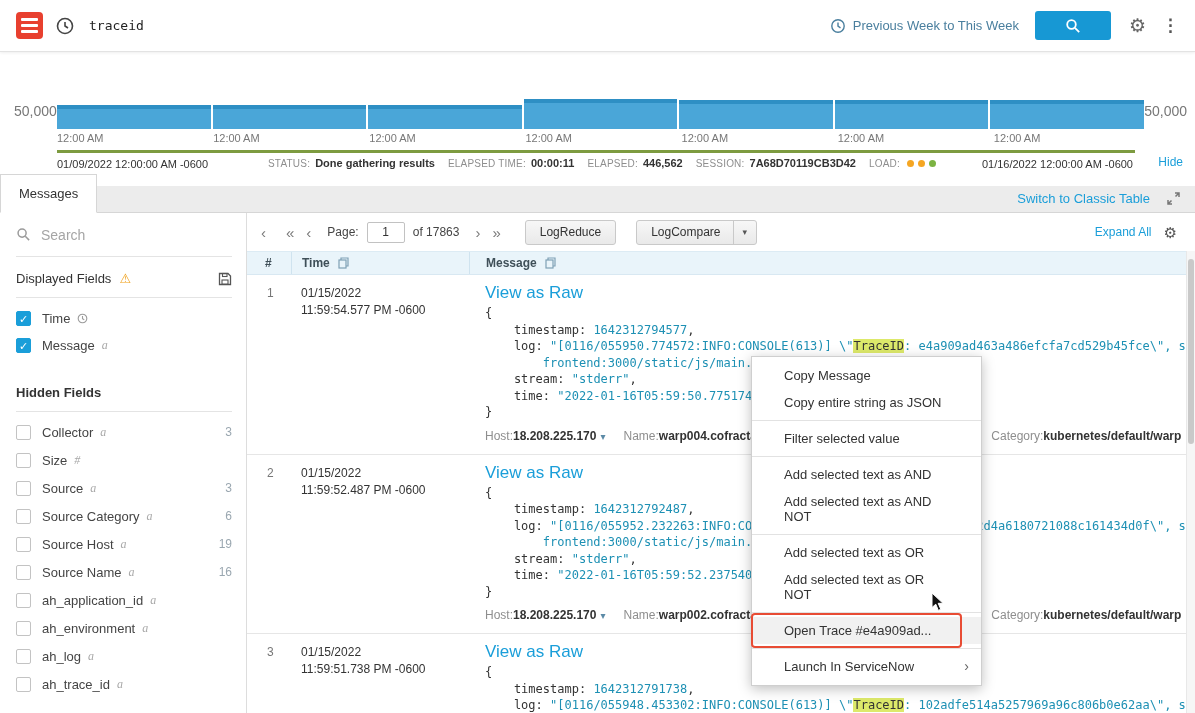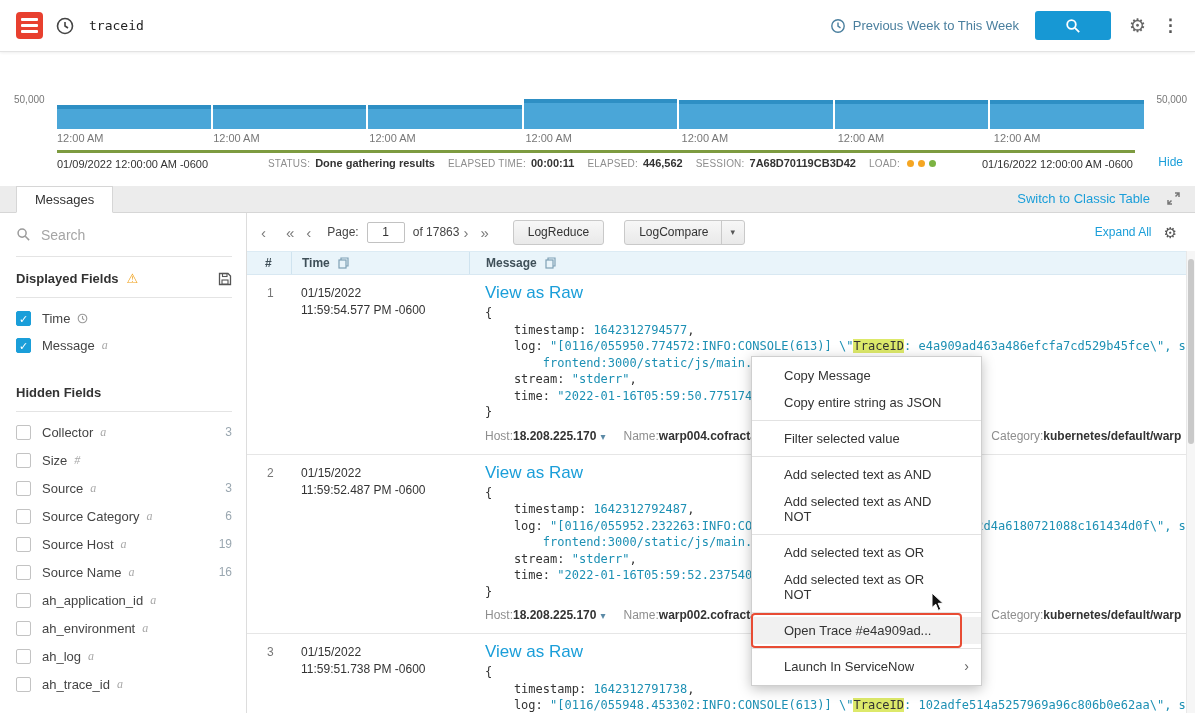--- a/index.html
+++ b/index.html
@@ -14,52 +14,52 @@
 .hist-ico{margin-left:12px;flex:none}
 .query{margin-left:14px;font-family:"DejaVu Sans Mono",monospace;font-size:13px;color:#222}
 .top-spacer{flex:1}
 .time-range{display:flex;align-items:center;gap:7px;color:#4a7f9e;font-size:13px;cursor:pointer}
 .search-btn{width:76px;height:29px;background:#1798d4;border:none;border-radius:3px;margin-left:16px;display:flex;align-items:center;justify-content:center;cursor:pointer}
 .top-gear{font-size:19px;color:#666;margin-left:18px;cursor:pointer;line-height:1}
 .kebab{font-size:17px;color:#555;margin-left:16px;font-weight:bold;cursor:pointer;line-height:1}
 
 
 .search-panel{position:relative;height:134px;background:#fff}
-.ylab{position:absolute;top:42px;font-size:10px;color:#777}
+.ylab{position:absolute;top:51px;font-size:14px;color:#777}
 .ylab.left{left:14px}
 .ylab.right{right:8px}
 .hbars{position:absolute;left:57px;right:51px;top:47px;height:30px;display:flex;gap:2px;align-items:flex-end}
 .hbar{flex:1;background:#4aa6d8;position:relative;cursor:crosshair}
 .hbar-cap{position:absolute;top:0;left:0;right:0;height:4px;background:#2e8fc4}
 .xlabels{position:absolute;left:57px;right:51px;top:80px;display:flex;gap:6px}
 .xlab{flex:1;font-size:11px;color:#777}
 .greenline{position:absolute;left:57px;right:60px;top:98px;height:3px;background:#7d9b40}
 .start-date{position:absolute;left:57px;top:106px;font-size:11px;color:#333}
 .end-date{position:absolute;right:62px;top:106px;font-size:11px;color:#333}
 .status-line{position:absolute;left:268px;top:105px;display:flex;align-items:center;gap:13px;white-space:nowrap}
 .status-line .sl{color:#8e8e8e;font-size:10px;letter-spacing:.2px}
 .status-line .sv{color:#333;font-size:11px;font-weight:bold;margin-left:-8px}
 .dots{display:flex;gap:4px;align-items:center;margin-left:-6px}
 .dot{width:7px;height:7px;border-radius:50%}
 .hide-link{position:absolute;right:12px;top:103px;color:#1a9ed9;font-size:12px;cursor:pointer}
 
 
 .tabbar{height:27px;background:#ececec;border-bottom:1px solid #d6d6d6;display:flex;align-items:flex-end;position:relative}
-.tab{margin-left:16px;background:#fff;border:1px solid #d6d6d6;border-bottom:1px solid #fff;margin-bottom:-1px;padding:5px 18px;font-size:13px;color:#333;cursor:pointer}
+.tab{margin-left:0;background:#fff;border:1px solid #d6d6d6;border-bottom:1px solid #fff;margin-bottom:-1px;padding:11px 18px;font-size:13px;color:#333;cursor:pointer}
 .tab-right{position:absolute;right:14px;top:5px;display:flex;gap:16px;align-items:center}
 .switch-link{color:#1a9ed9;font-size:13px;cursor:pointer}
 
 
 .content{display:flex;height:500px;background:#fff}
 .sidebar{width:247px;border-right:1px solid #ddd;padding-left:16px;overflow:hidden;flex:none}
 .sb-search{display:flex;align-items:center;gap:10px;height:44px;border-bottom:1px solid #e4e4e4;margin-right:14px}
 .sb-input{border:none;outline:none;font-size:14px;color:#555;width:150px;font-family:"Liberation Sans",sans-serif}
 .sb-input::placeholder{color:#a5a5a5}
 .sb-title-row{display:flex;align-items:center;margin:14px 14px 0 0;padding-bottom:11px;border-bottom:1px solid #e4e4e4}
-.sb-title{font-size:13px;font-weight:bold;color:#333}
+.sb-title{font-size:13px;font-weight:normal;color:#333}
 .warn{color:#f0a11c;font-size:13px;margin-left:8px;line-height:1}
 .disk{margin-left:auto;cursor:pointer}
 .fi-rows{margin-top:7px}
 .fi-row{display:flex;align-items:center;height:27px;margin-right:14px;cursor:pointer}
 .hf-rows .fi-row{height:28px}
 .cb{width:15px;height:15px;border:1px solid #c3c3c3;border-radius:2px;background:#fff;margin-right:11px;flex:none;font-size:11px;line-height:14px;text-align:center;color:#fff}
 .cb.checked{background:#1a9ed9;border-color:#1a9ed9}
 .flabel{font-size:13px;color:#444}
 .ftype{font-style:italic;color:#a8a8a8;margin-left:7px;font-size:12px;font-family:"Liberation Serif",serif}
 .fcount{margin-left:auto;color:#9aa7b0;font-size:12px}
@@ -69,21 +69,21 @@
 
 
 .main{flex:1;position:relative;overflow:hidden}
 .toolbar{height:38px;display:flex;align-items:center;padding:0 14px;font-size:12px;color:#444}
 .nav-ico{color:#7a7a7a;font-size:15px;cursor:pointer;line-height:1}
 .nav-back{margin-right:20px}
 .nav-first{margin-right:12px}
 .nav-prev{margin-right:16px}
 .page-label{margin-right:8px}
 .page-input{width:38px;height:21px;border:1px solid #c2c2c2;border-radius:2px;text-align:center;font-size:12px;color:#333;margin-right:8px}
-.page-total{margin-right:4px}
+.page-total{margin-right:16px}
 .nav-next{margin-right:12px}
 .nav-last{margin-right:24px}
 .btn{background:linear-gradient(#f7f7f7,#e9e9e9);border:1px solid #c9c9c9;border-radius:3px;height:25px;padding:0 14px;font-size:12px;color:#333;display:flex;align-items:center;cursor:pointer}
 .btn.compare{margin-left:20px;padding-right:0}
 .btn .caret{margin-left:12px;padding:0 9px;border-left:1px solid #c9c9c9;font-size:9px;color:#555;align-self:stretch;display:flex;align-items:center}
 .tb-spacer{flex:1}
 .expand-all{color:#1a9ed9;font-size:12px;cursor:pointer}
 .tb-gear{font-size:15px;color:#555;margin-left:12px;margin-right:4px;cursor:pointer;line-height:1}
 
 .grid-head{height:24px;background:#e9f4fa;border-top:1px solid #dcebf4;border-bottom:1px solid #d8e8f2;display:flex;font-size:12px;font-weight:bold;color:#3f4f58}

